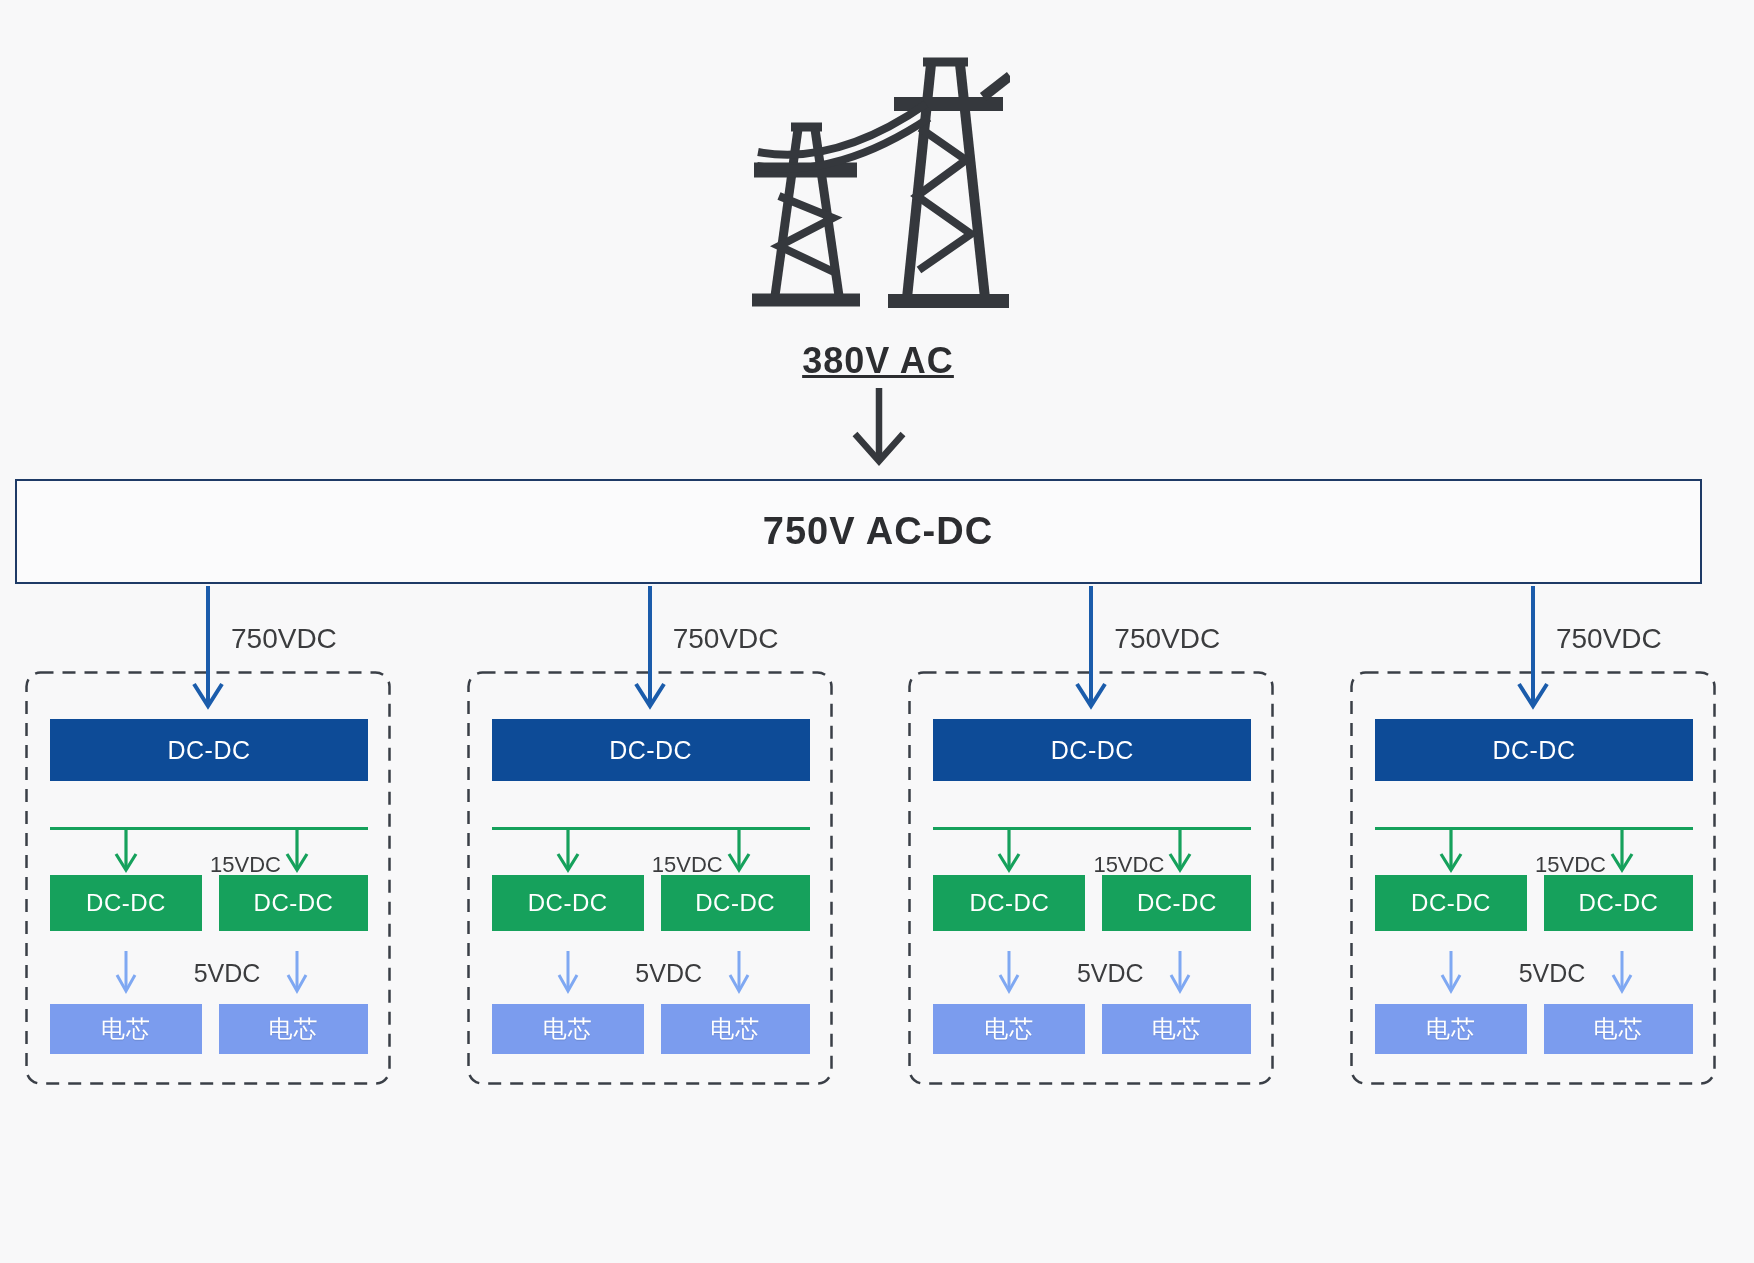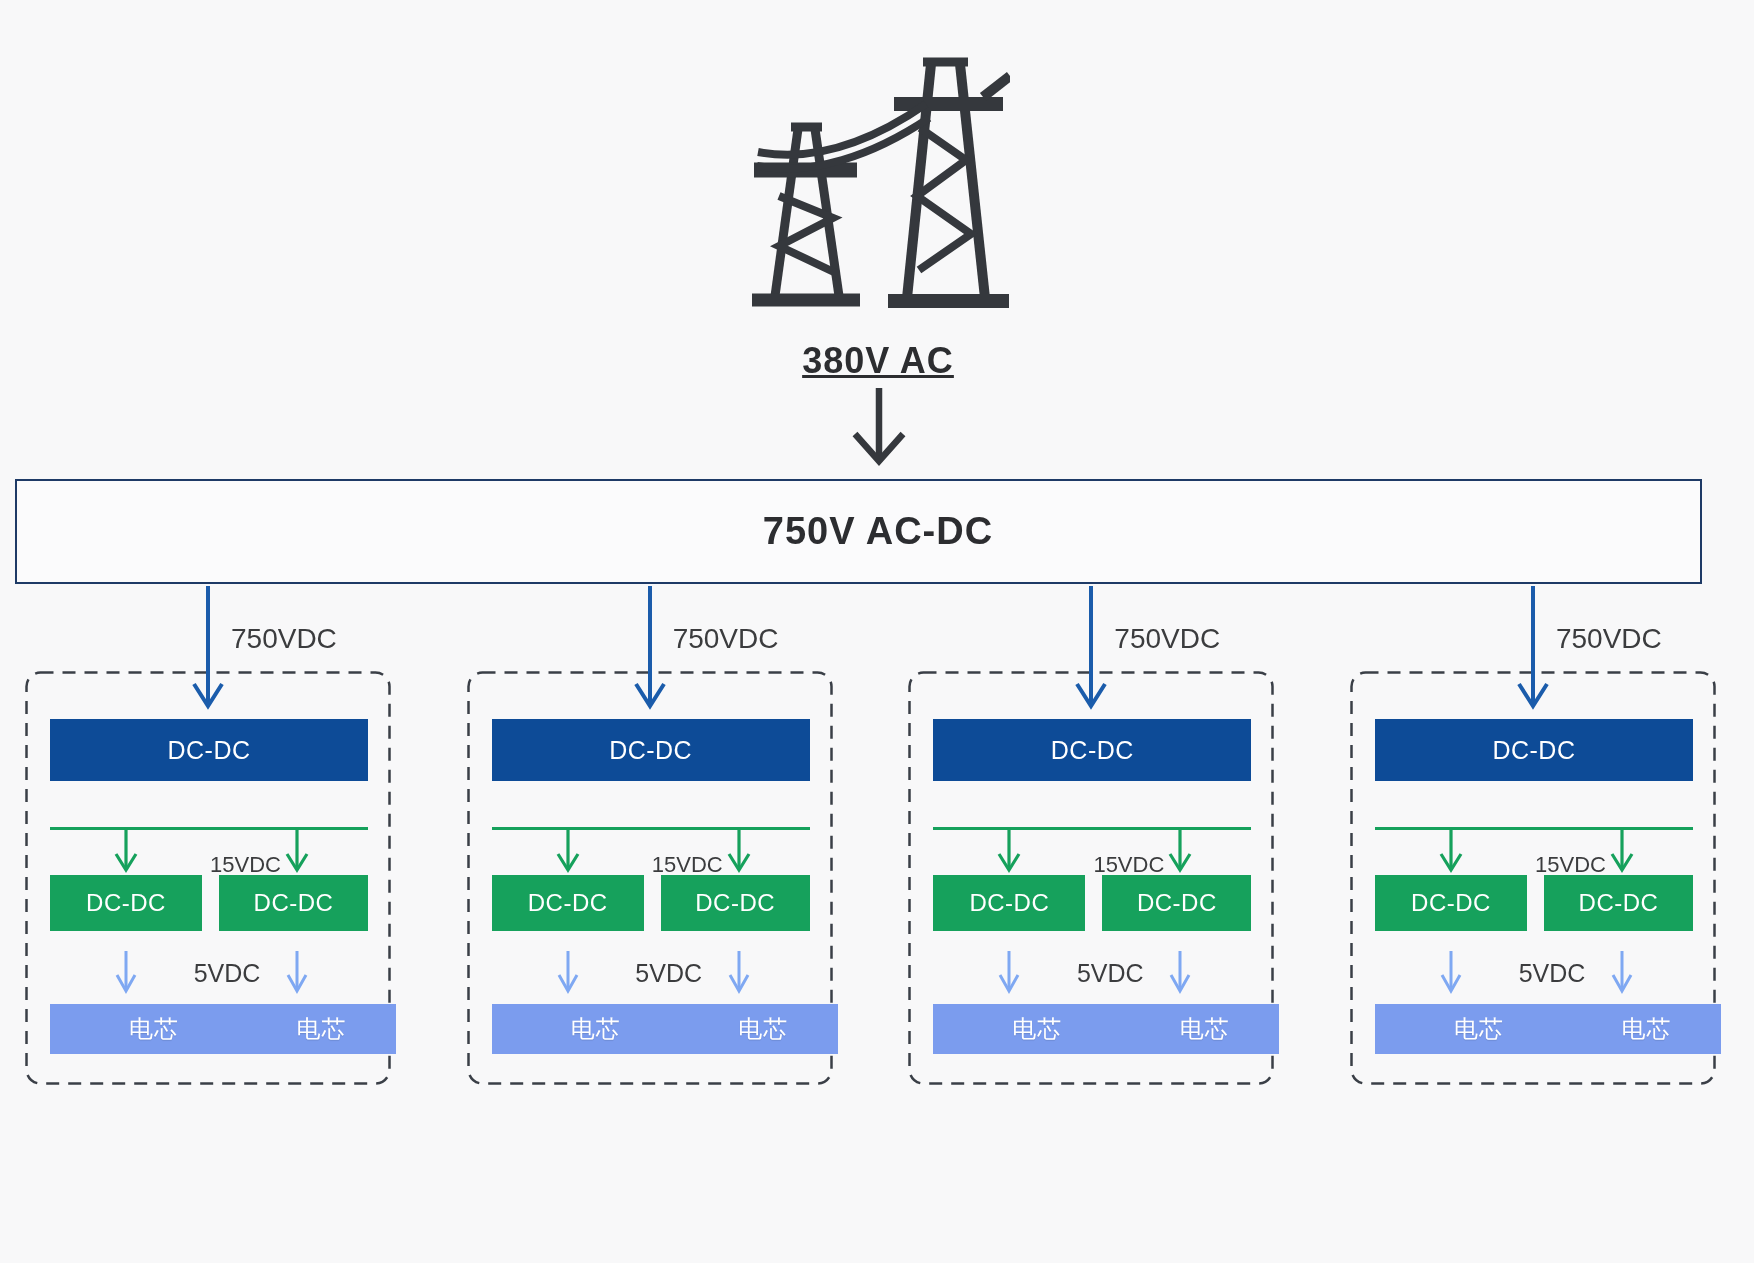--- a/index.html
+++ b/index.html
@@ -56,21 +56,20 @@
   .sec.s1{left:25px;width:152px;} .sec.s2{left:194px;width:149px;}
   .cell-arrow{position:absolute;top:411px;}
   .cell-arrow.c1{left:87px;} .cell-arrow.c2{left:258px;}
   .cell-arrow line,.cell-arrow polyline{stroke:var(--arrow-light-blue);stroke-width:3;fill:none;}
   .cell-label{position:absolute;left:132px;top:419px;width:140px;text-align:center;
     font-size:25px;color:var(--label-ink);}
   .cell{
     position:absolute;top:464px;height:50px;background:var(--cell-blue);color:#fff;
     display:flex;align-items:center;justify-content:center;font-size:24px;letter-spacing:1px;
     text-shadow:0 1px 1px rgba(0,0,0,.12);
-    padding-left:28px;
   }
   .cell.s1{left:25px;width:152px;} .cell.s2{left:194px;width:149px;}
 </style>
 </head>
 <body>
 
 <svg class="tower" width="265" height="270" viewBox="745 45 265 270">
 
   <path d="M791 127 H 822" stroke-width="9"></path>
   <path d="M798 129 L 775 296" stroke-width="9"></path>

